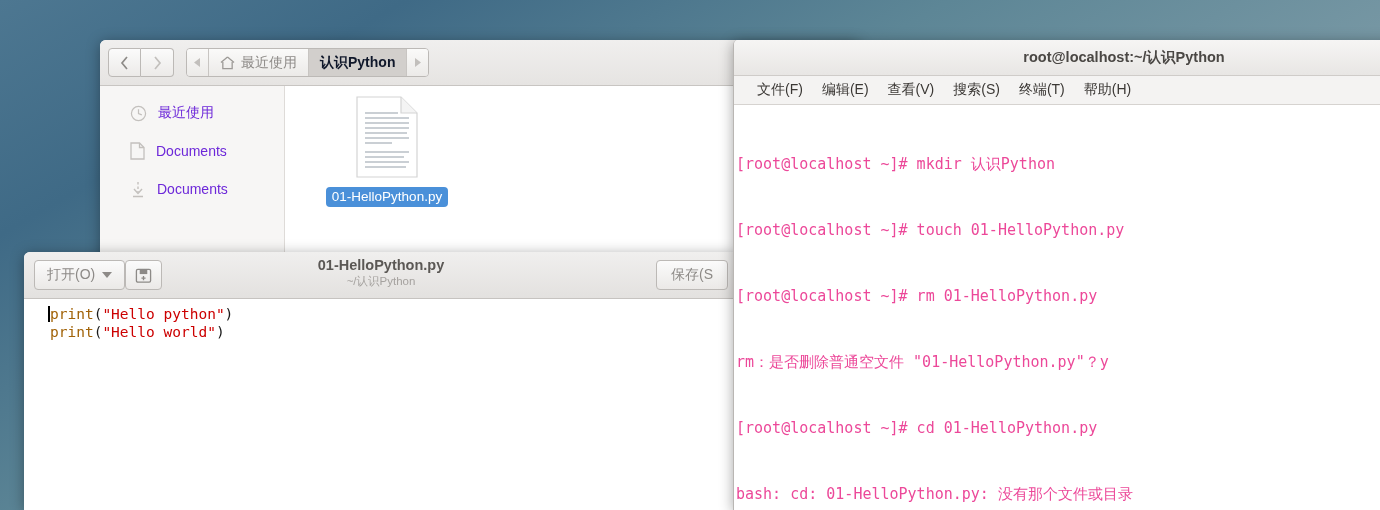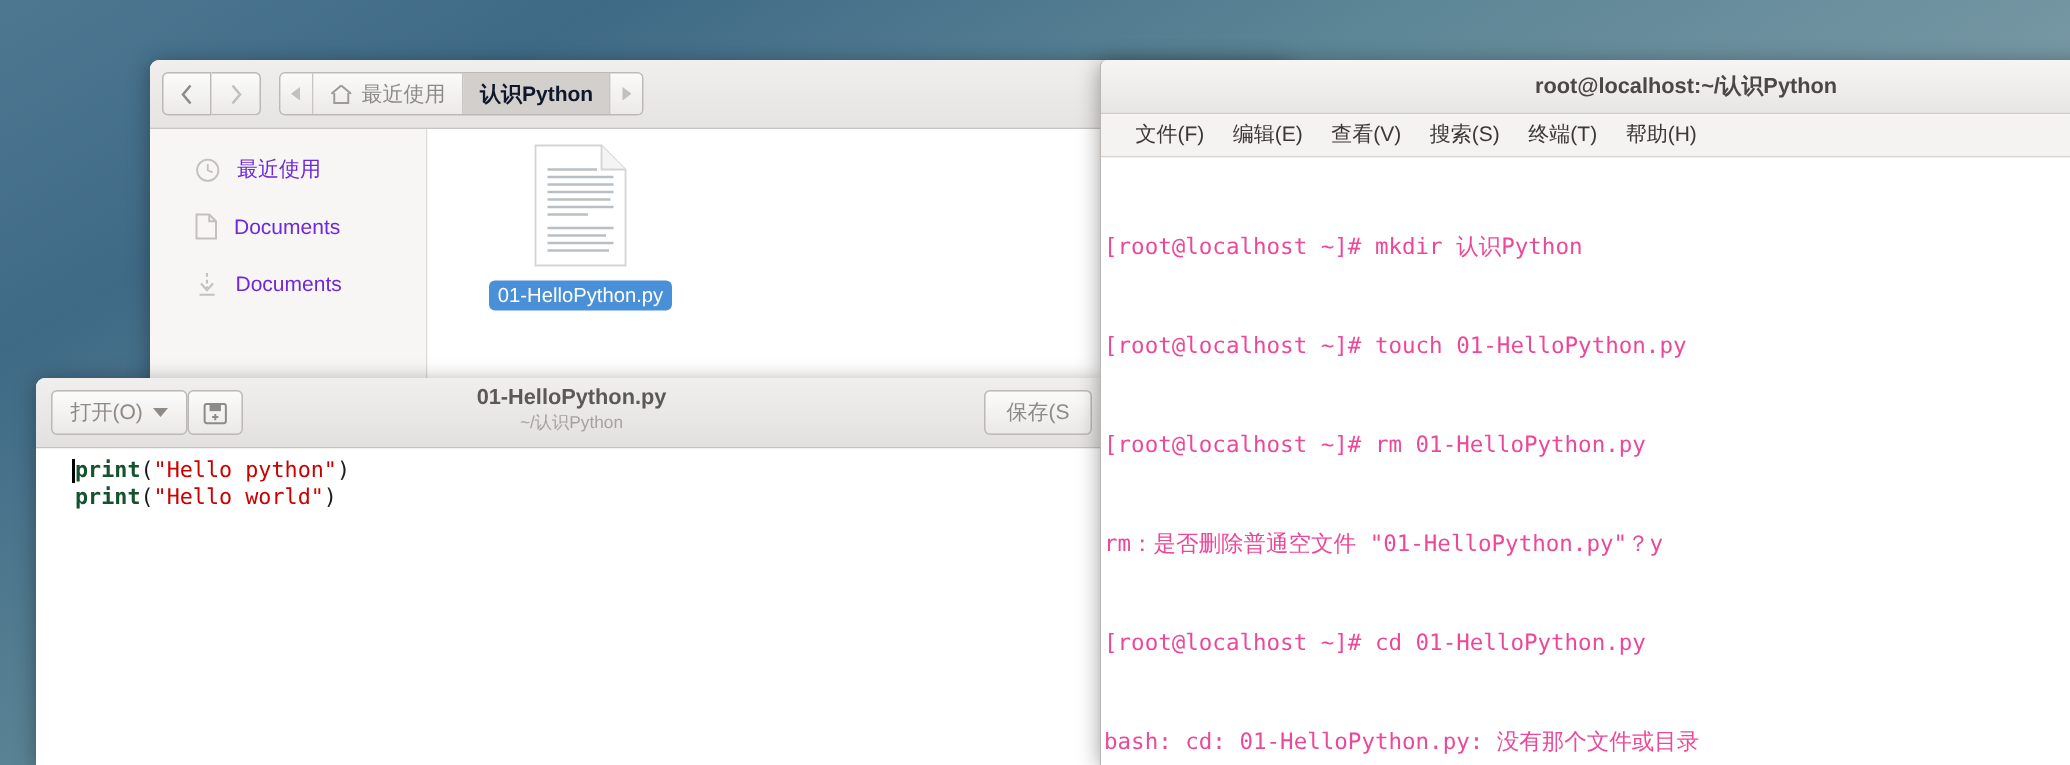--- a/index.html
+++ b/index.html
@@ -144,21 +144,21 @@
     padding: 6px 0 0 26px;
     font-family: "DejaVu Sans Mono", "Liberation Mono", monospace;
     font-size: 14.5px;
     line-height: 18px;
     position: relative;
   }
   #ed-code::before {
     content: ""; position: absolute; left: 24px; top: 7px;
     width: 1.5px; height: 16px; background: #000;
   }
-  .kw { color: #14532d; font-weight: bold; }
+  .kw { color: #a16207; font-weight: normal; }
   .str { color: #cc0000; }
   .pn { color: #1a1a1a; }
 
   
   #terminal {
     left: 733px; top: 40px;
     width: 781px; height: 470px;
     border-radius: 5px 5px 0 0;
     overflow: hidden;
     border-left: 1px solid #b9b6b3;

